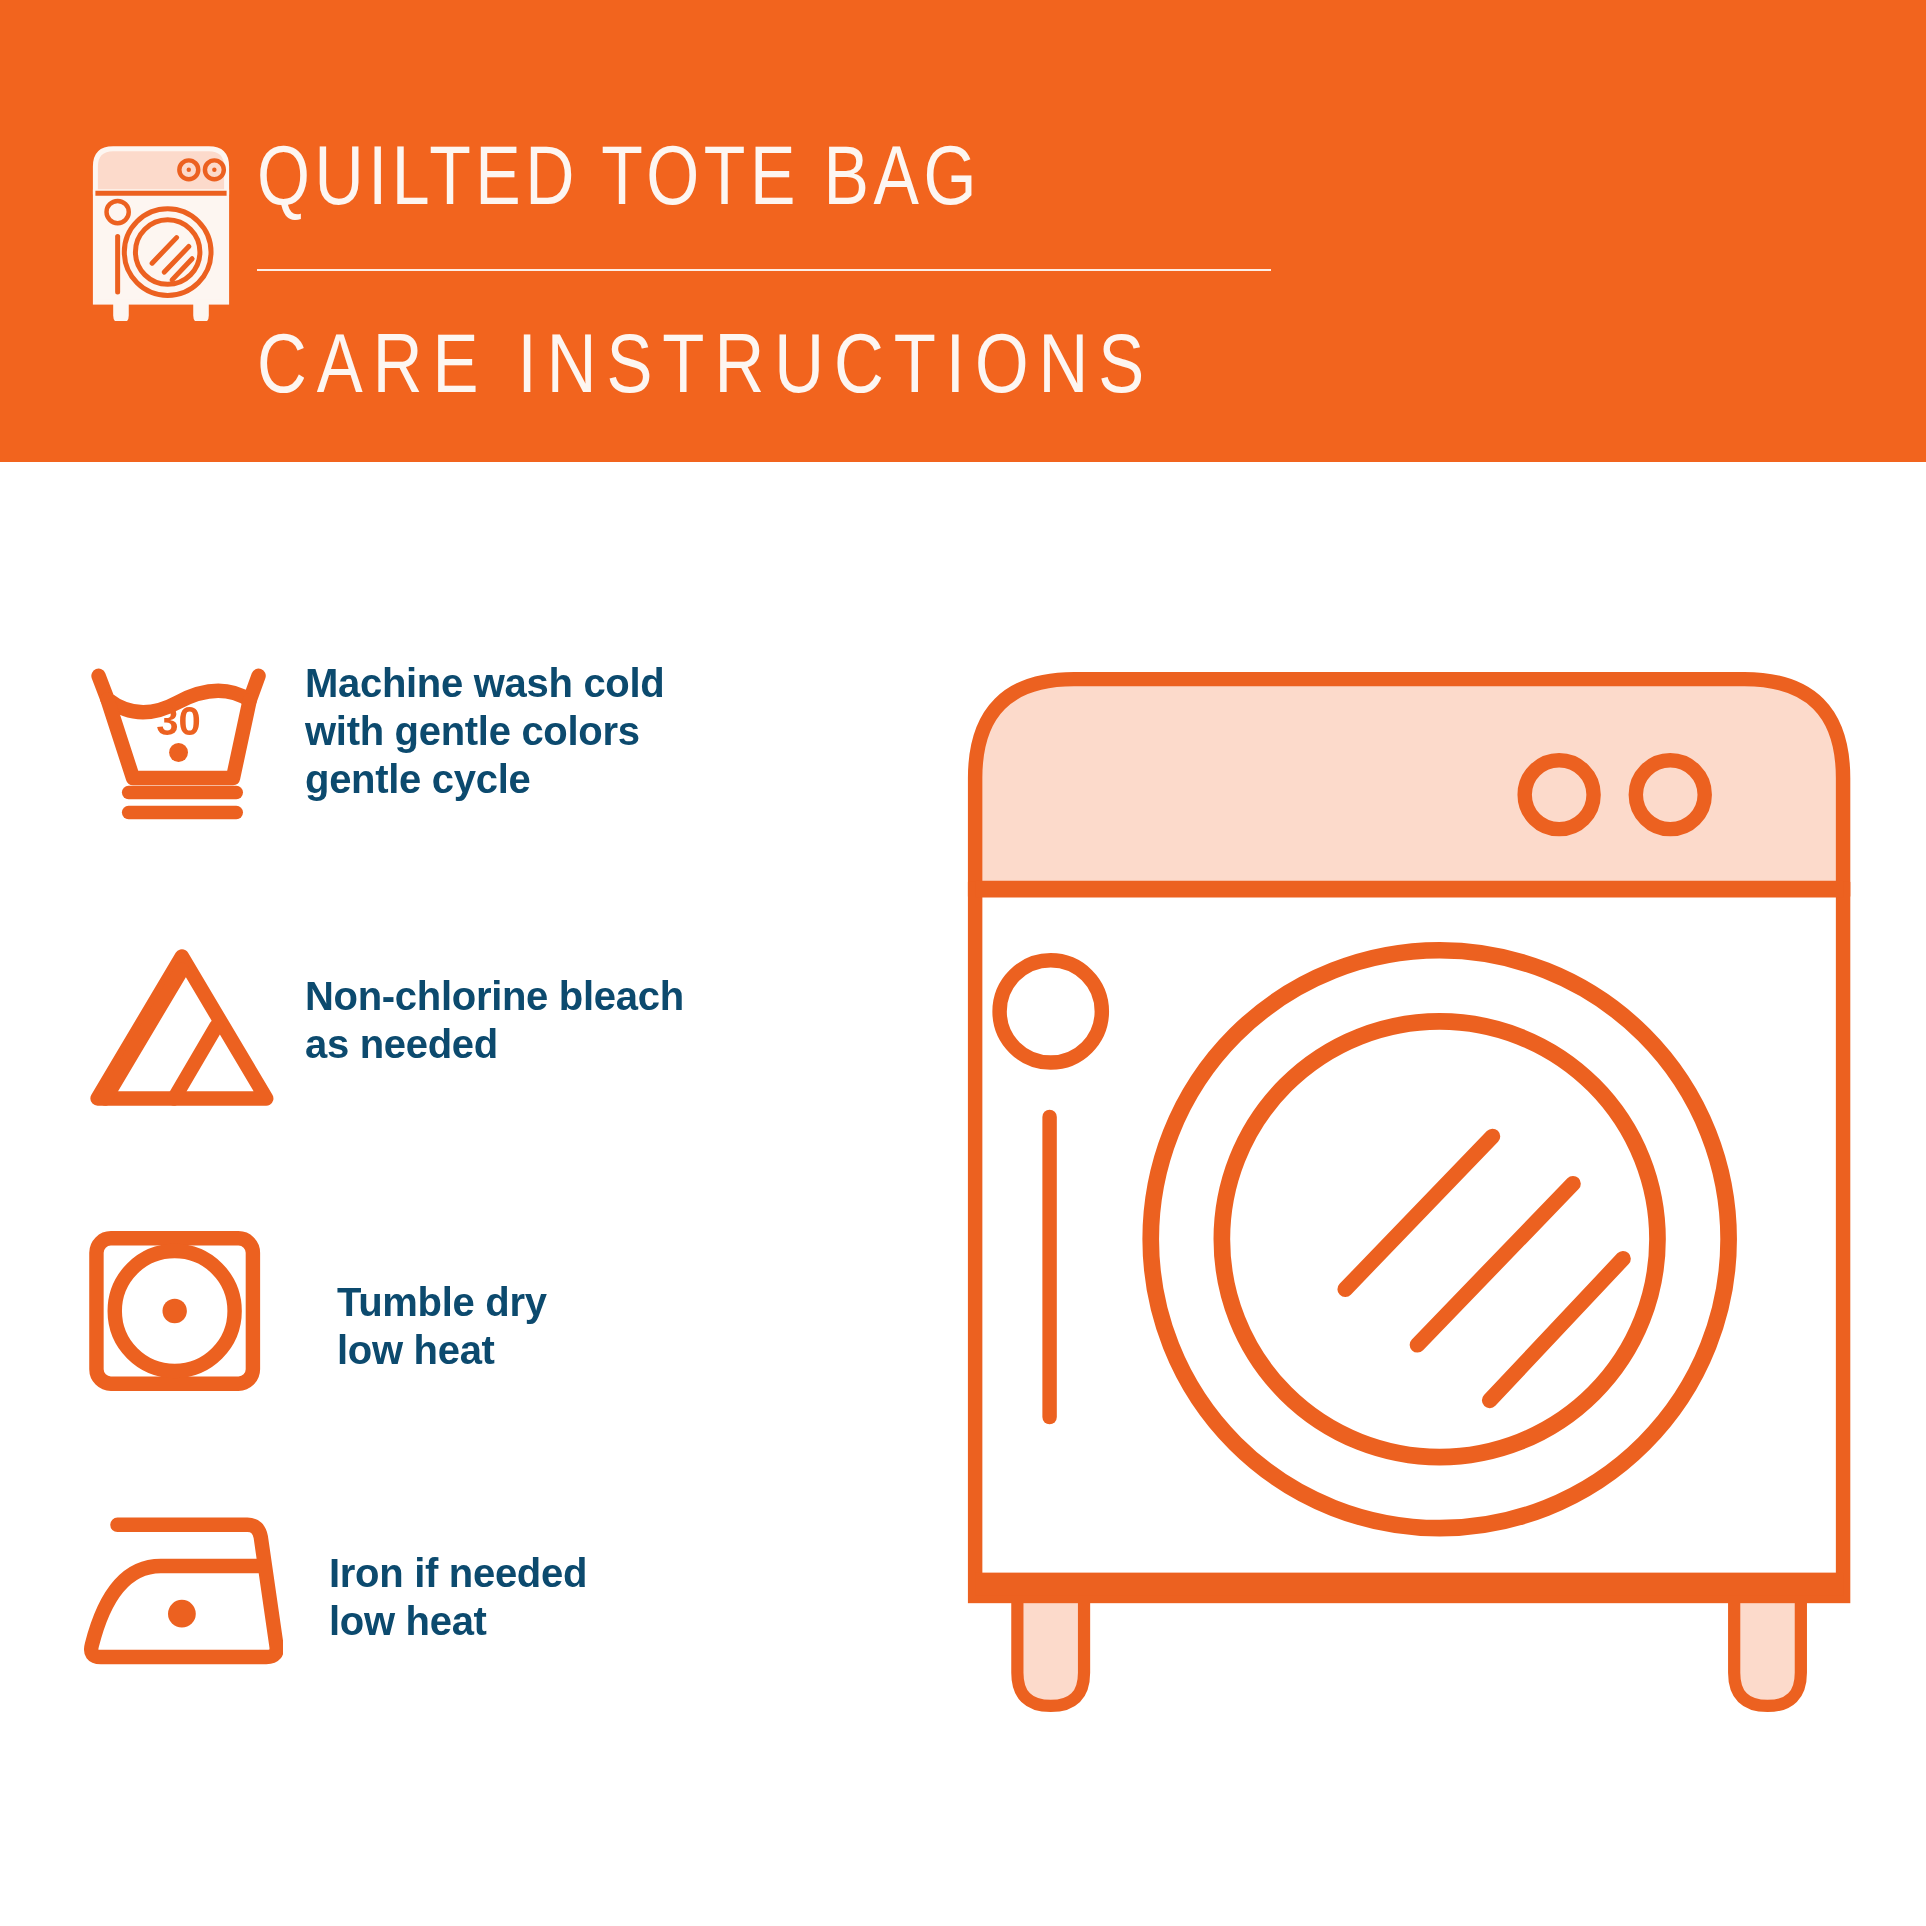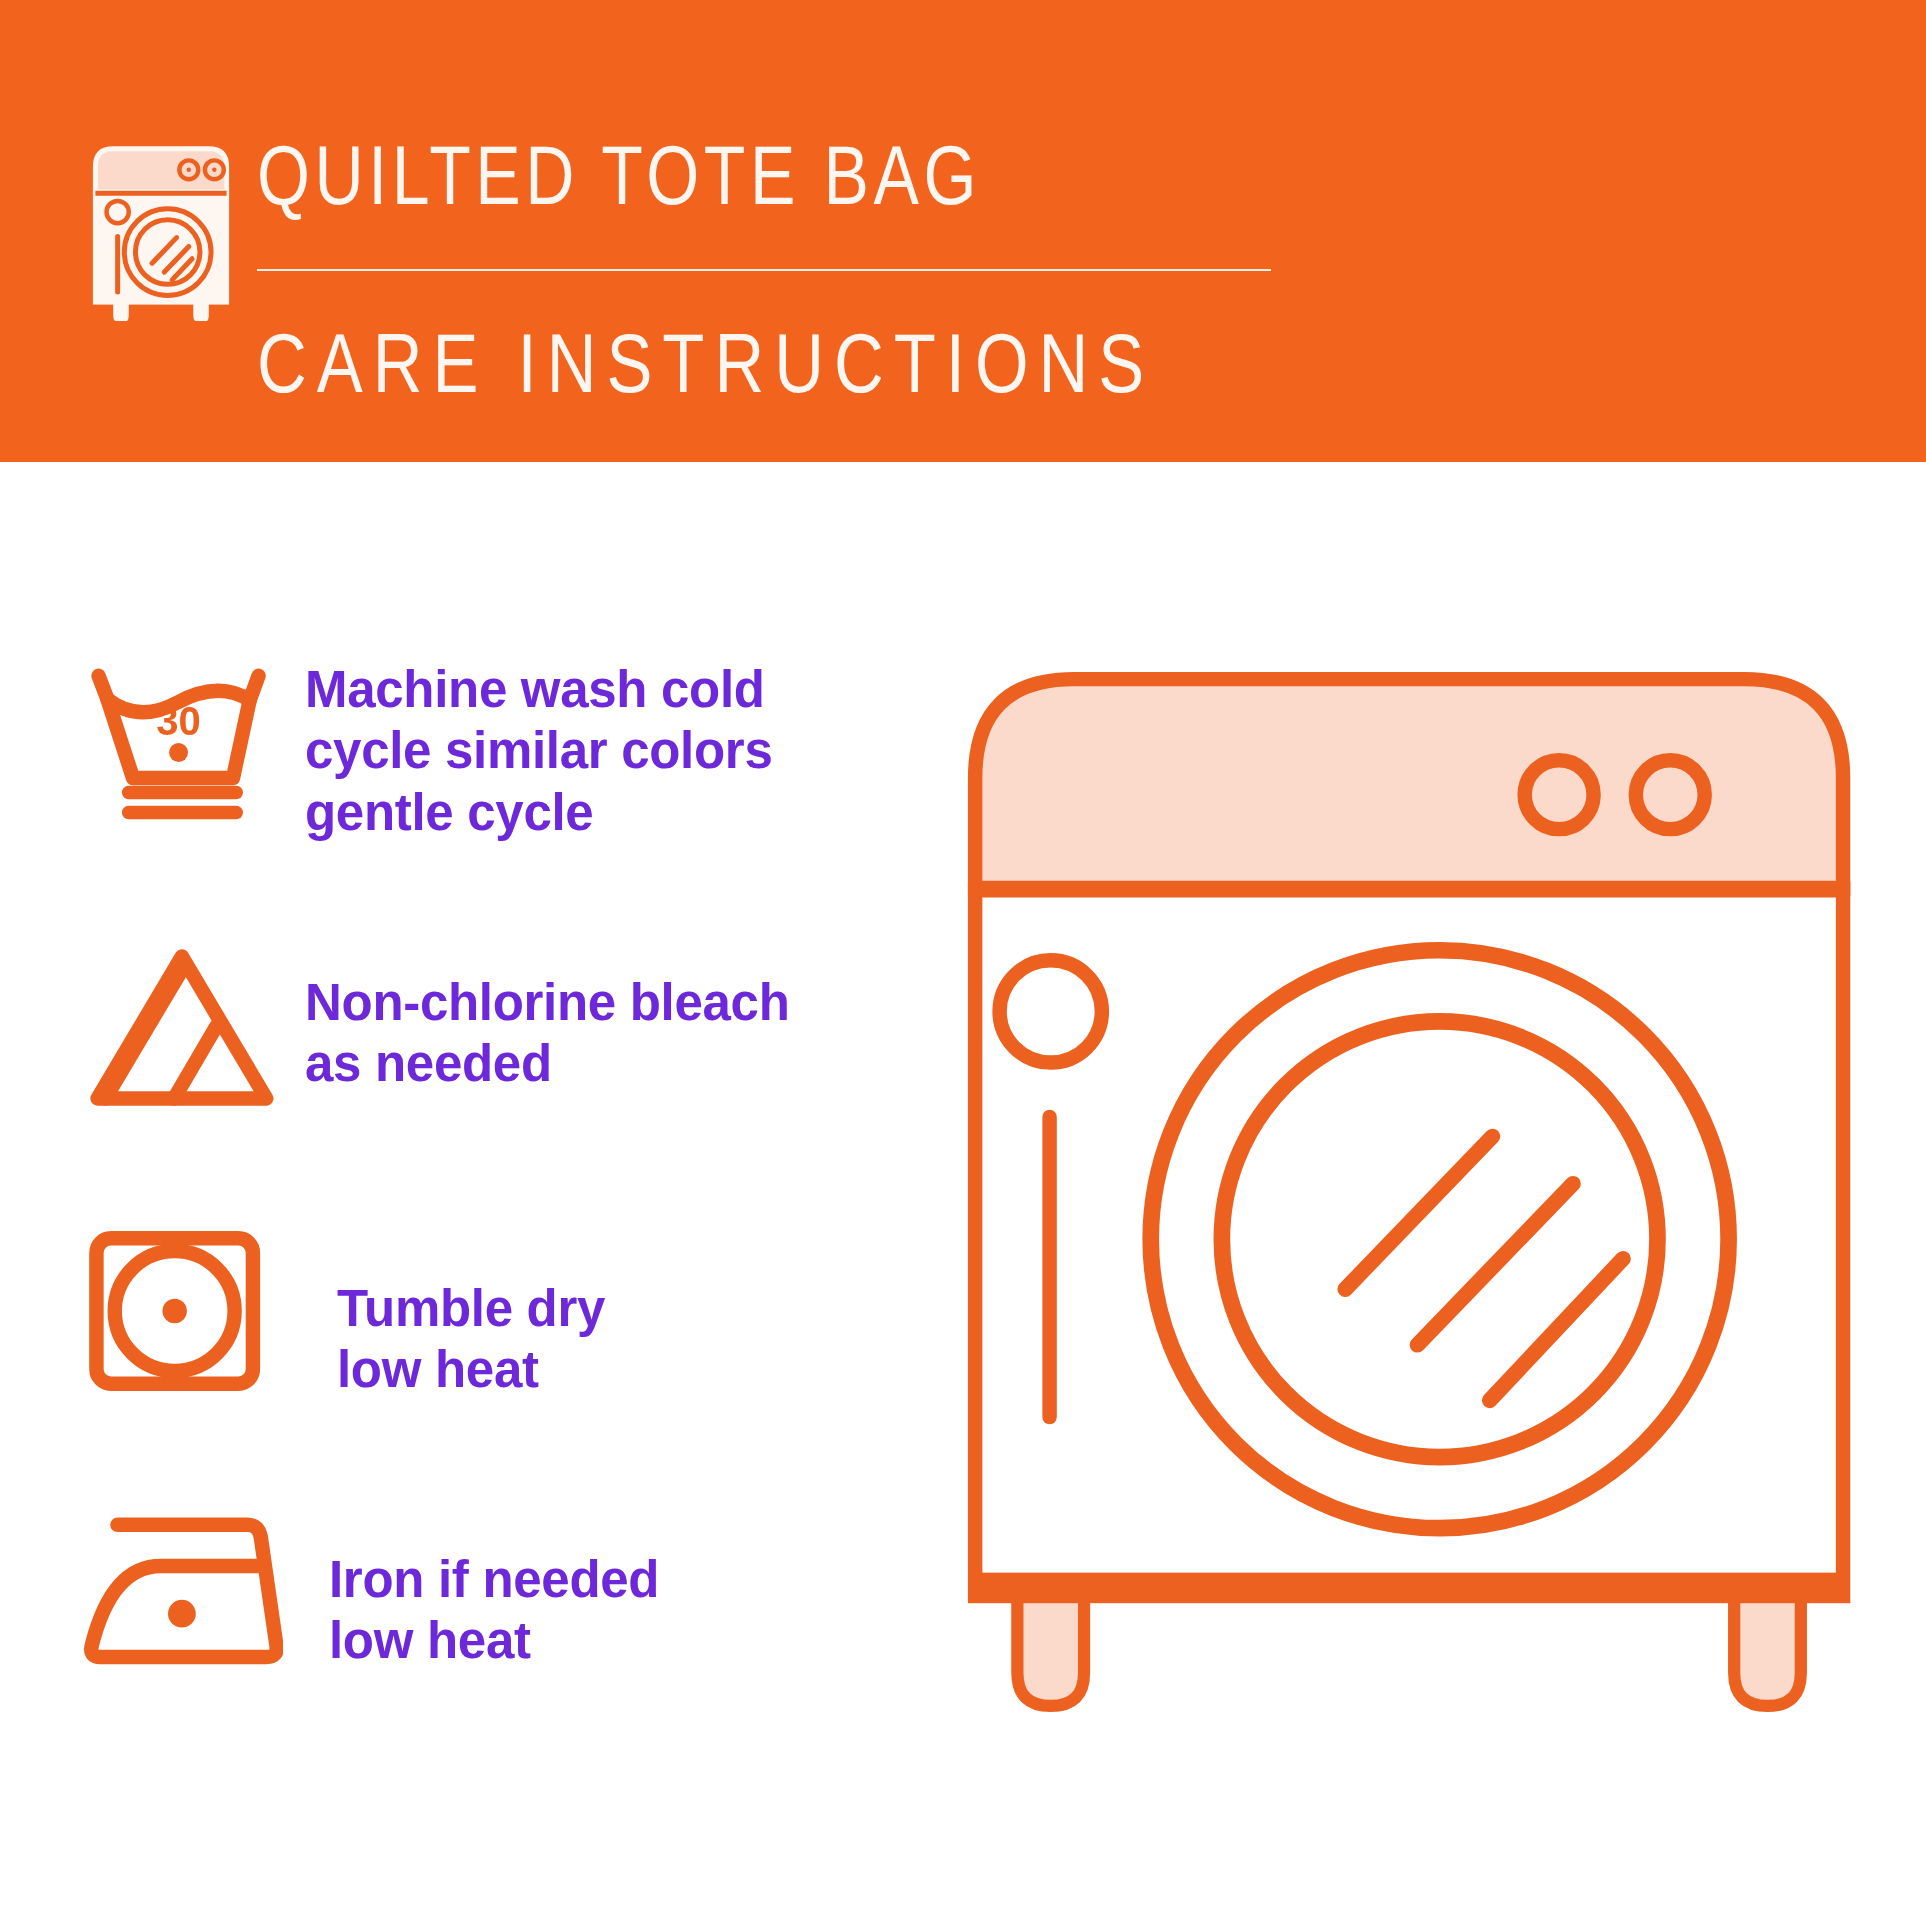--- a/index.html
+++ b/index.html
@@ -61,22 +61,22 @@
     display:flex;align-items:flex-start;
     height:283px;
   }
   .care-row .sym{
     width:222px;flex:0 0 222px;
     display:flex;align-items:center;justify-content:flex-start;
     padding-top:3.3px;
   }
   .care-row .lbl{
     flex:1 1 auto;
-    color:#6d28d9;
-    font-size:51px;
+    color:#0c4a6e;
+    font-size:40px;
     font-weight:700;
     line-height:1.20;
     padding-top:3.3px;
     letter-spacing:-0.3px;
   }
   .care-row.align-mid .lbl{padding-top:33px;}
   .care-row.align-low .lbl{padding-top:56px;margin-left:32px;}
   .care-row.align-low2 .lbl{padding-top:44px;margin-left:24px;}
 
   
@@ -138,21 +138,21 @@
         <path d="M28 30 L44 72 Q100 116 170 78 Q245 38 300 74 L316 30" stroke="#EC6120" stroke-width="26" stroke-linecap="round" stroke-linejoin="round" fill="none"></path>
         <path d="M44 72 L90 214 L270 214 L300 74" stroke="#EC6120" stroke-width="26" stroke-linecap="round" stroke-linejoin="round" fill="none"></path>
         <text x="172" y="136" font-family="Liberation Sans, sans-serif" font-size="72" font-weight="700" fill="#EC6120" text-anchor="middle">30</text>
         <circle cx="172" cy="168" r="17" fill="#EC6120"></circle>
         <line x1="82" y1="240" x2="276" y2="240" stroke="#EC6120" stroke-width="24" stroke-linecap="round"></line>
         <line x1="82" y1="276" x2="276" y2="276" stroke="#EC6120" stroke-width="24" stroke-linecap="round"></line>
       </svg>
     </div>
     <div class="lbl">
       <div>Machine wash cold</div>
-      <div>cycle similar colors</div>
+      <div>with gentle colors</div>
       <div>gentle cycle</div>
     </div>
   </div>
 
   <div class="care-row align-mid">
     <div class="sym">
       <svg width="200" height="172" viewBox="0 0 360 310" fill="none">
         <path d="M178 26 L330 282 L26 282 Z" stroke="#EC6120" stroke-width="26" stroke-linejoin="round" fill="none"></path>
         <line x1="178" y1="50" x2="40" y2="282" stroke="#EC6120" stroke-width="26" stroke-linecap="round"></line>
         <line x1="240" y1="152" x2="164" y2="282" stroke="#EC6120" stroke-width="26" stroke-linecap="round"></line>

